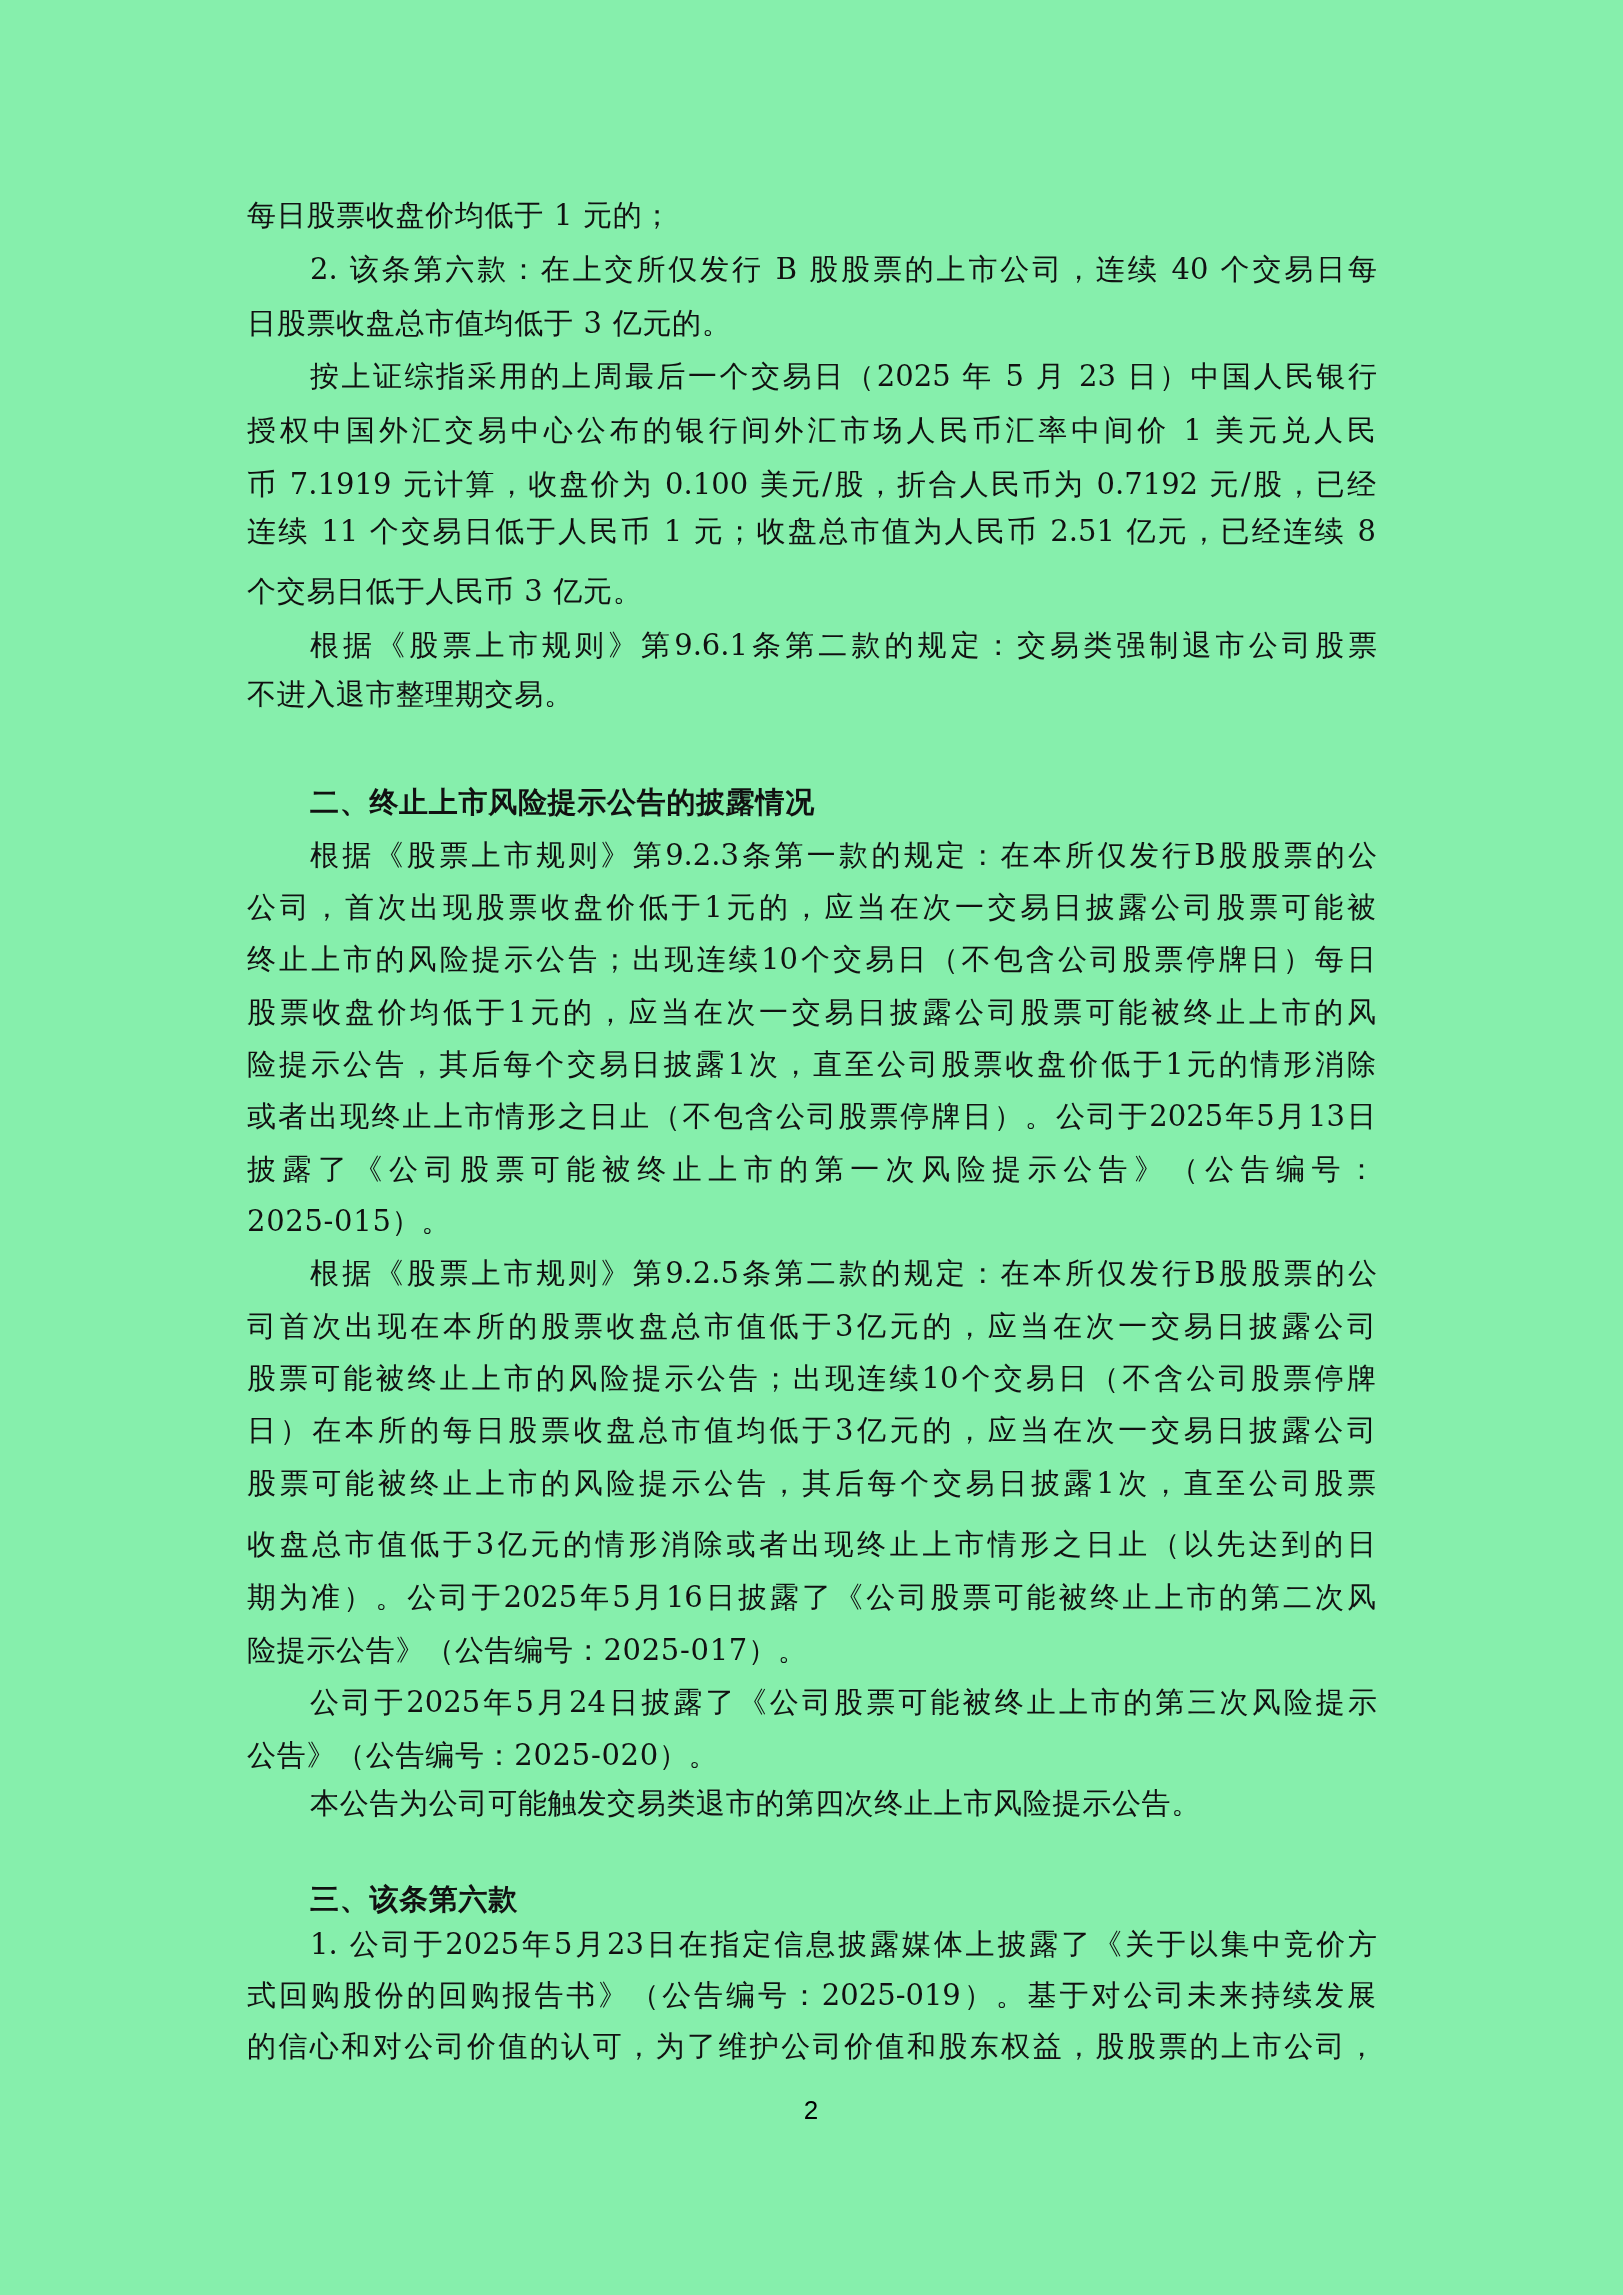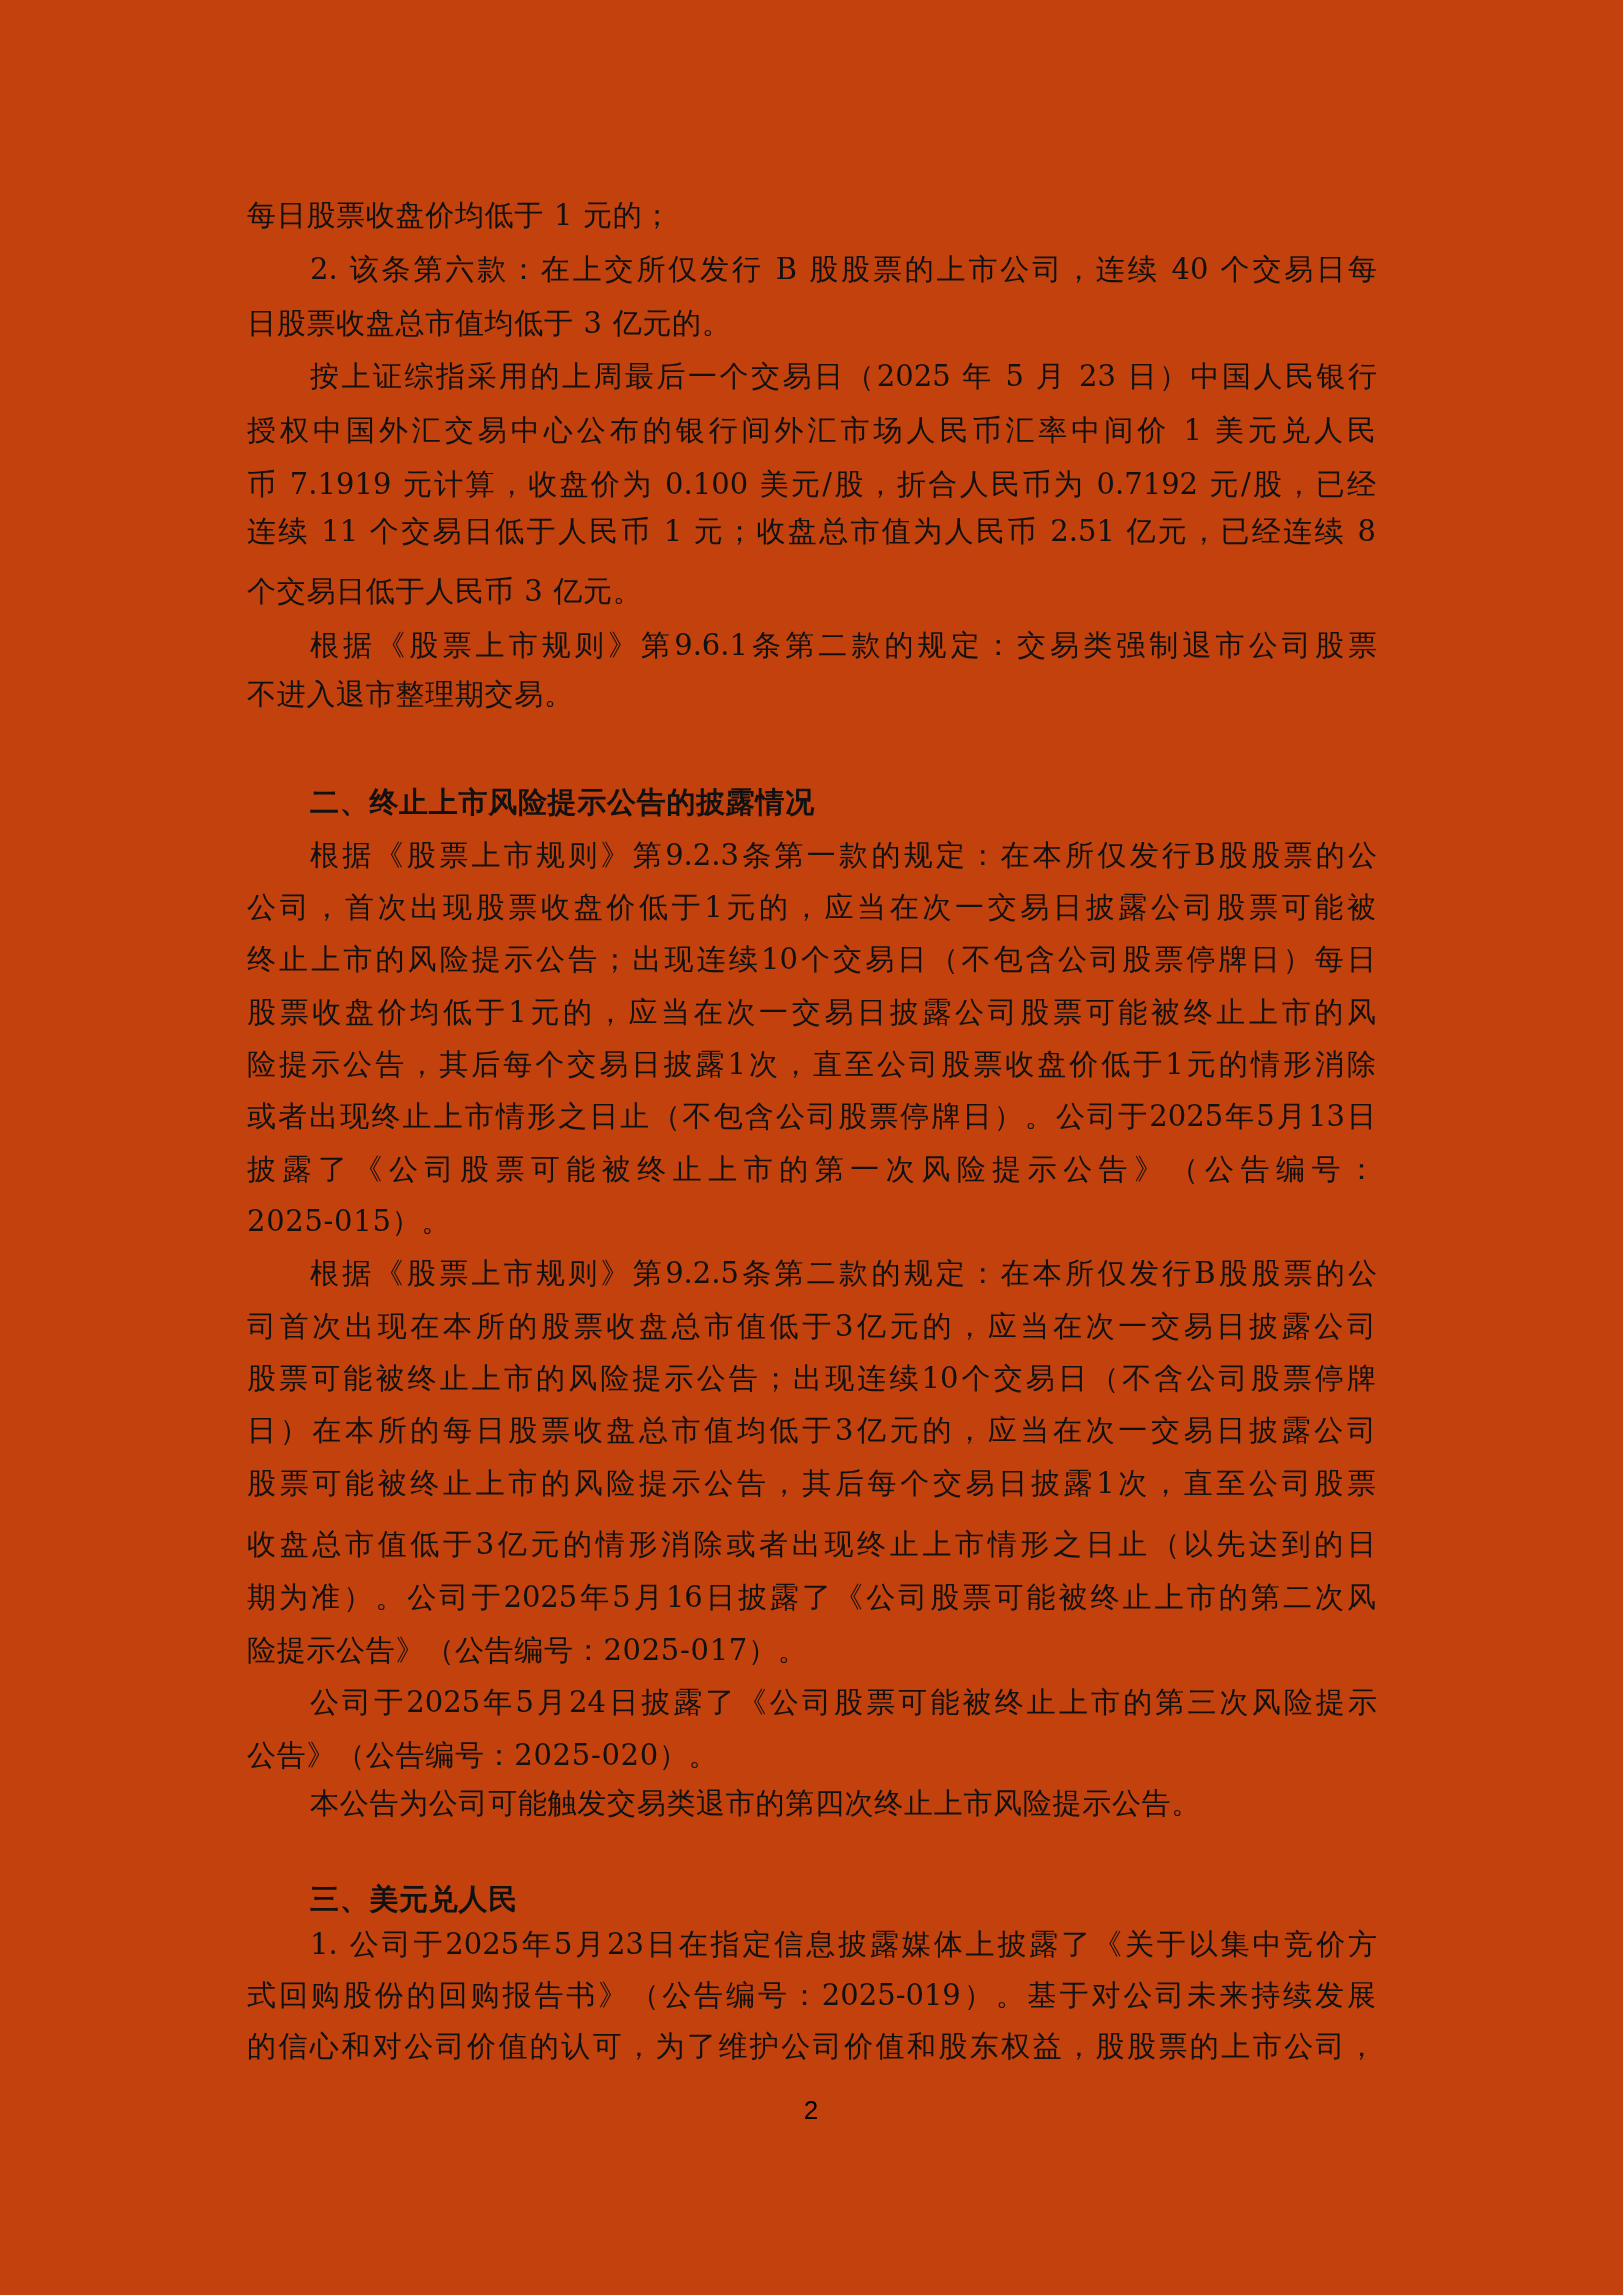--- a/index.html
+++ b/index.html
@@ -13,21 +13,21 @@
       position: relative;
       overflow: hidden;
       font-family: "DejaVu Serif", "Liberation Serif", serif;
       color: #111111;
     }
     .page {
       position: absolute;
       left: 0; top: 0;
       width: 1623px;
       height: 2295px;
-      background: #c2410c;
+      background: #86efac;
     }
     .text-block {
       position: absolute;
       left: 247px;
       width: 1129px;
       top: 0;
     }
     .line {
       position: absolute;
       left: 0;
@@ -107,21 +107,21 @@
     <div class="line" style="top:1464px">股票可能被终止上市的风险提示公告，其后每个交易日披露1次，直至公司股票</div>
     <div class="line" style="top:1525px">收盘总市值低于3亿元的情形消除或者出现终止上市情形之日止（以先达到的日</div>
     <div class="line" style="top:1578px">期为准）。公司于2025年5月16日披露了《公司股票可能被终止上市的第二次风</div>
     <div class="line last" style="top:1631px">险提示公告》（公告编号：2025-017）。</div>
 
     <div class="line indent" style="top:1683px">公司于2025年5月24日披露了《公司股票可能被终止上市的第三次风险提示</div>
     <div class="line last" style="top:1736px">公告》（公告编号：2025-020）。</div>
 
     <div class="line indent last" style="top:1784px">本公告为公司可能触发交易类退市的第四次终止上市风险提示公告。</div>
 
-    <div class="line indent heading" style="top:1880px">三、美元兑人民</div>
+    <div class="line indent heading" style="top:1880px">三、该条第六款</div>
 
     <div class="line indent" style="top:1925px">1. 公司于2025年5月23日在指定信息披露媒体上披露了《关于以集中竞价方</div>
     <div class="line" style="top:1976px">式回购股份的回购报告书》（公告编号：2025-019）。基于对公司未来持续发展</div>
     <div class="line" style="top:2027px">的信心和对公司价值的认可，为了维护公司价值和股东权益，股股票的上市公司，</div>
   </div>
 
   <div class="page-number">2</div>
 </div>
 
 

